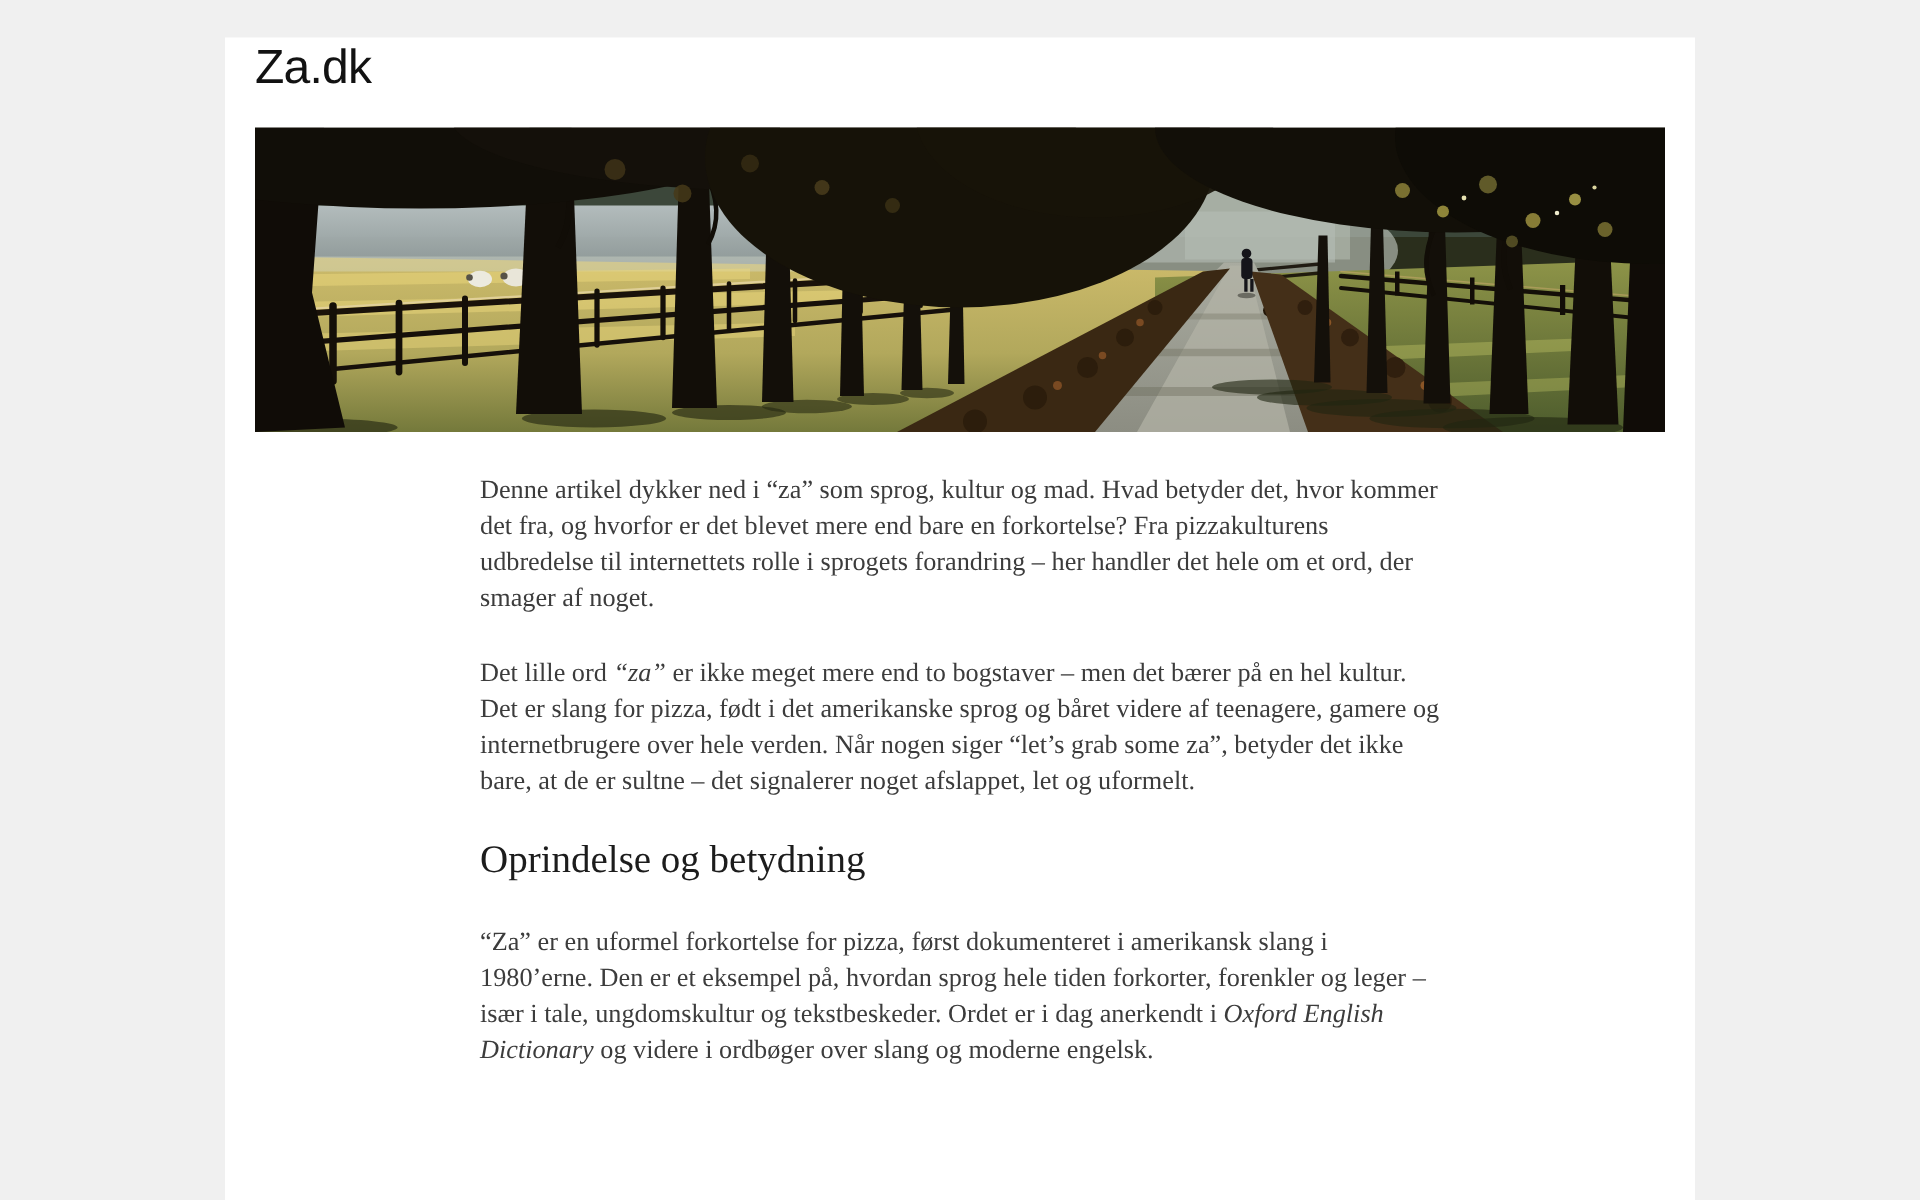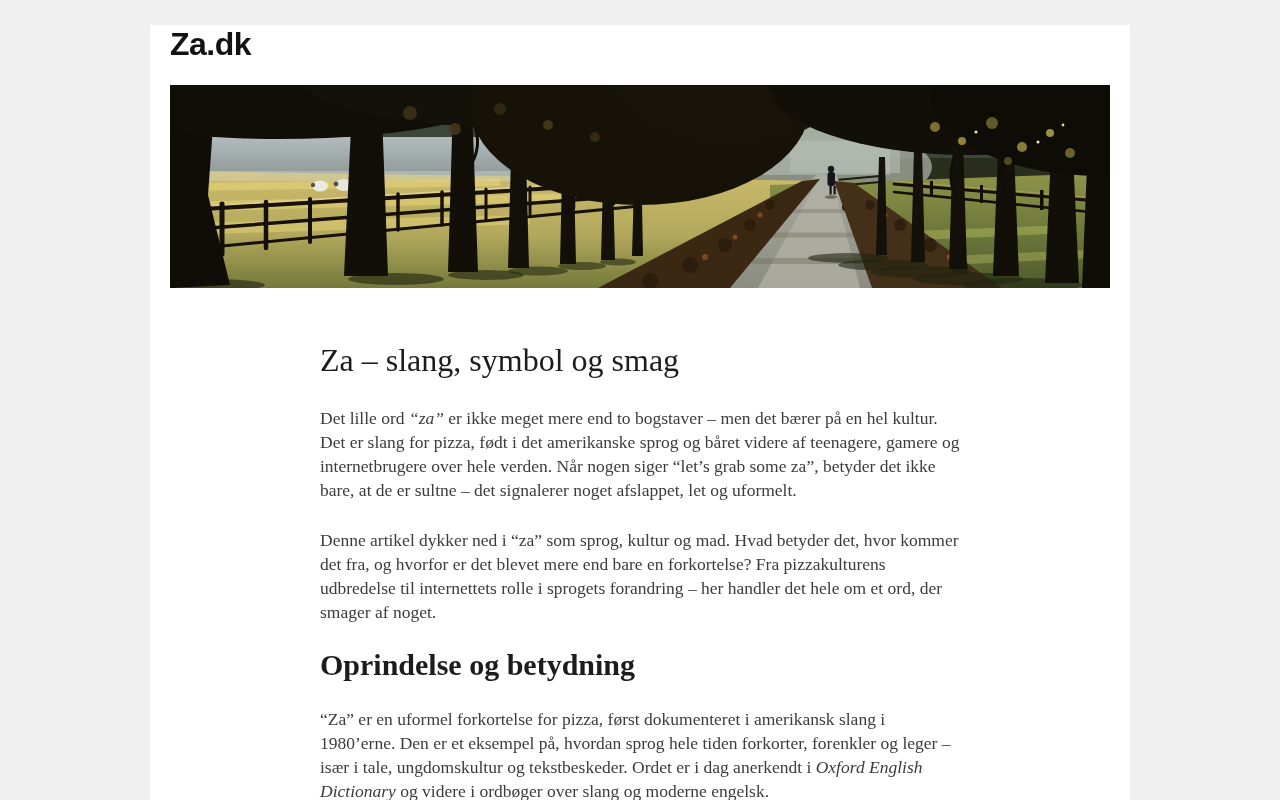--- a/index.html
+++ b/index.html
@@ -18,21 +18,21 @@
   .page{
     width:980px;
     margin:20px auto 0;
     background:var(--card-bg);
     min-height:780px;
   }
   .site-header{padding:0;}
   .site-title{
     margin:25px 20px 0;
     font-family:"Liberation Sans", sans-serif;
-    font-weight:700;
+    font-weight:400;
     font-size:32px;
     line-height:1.2;
     letter-spacing:-0.5px;
   }
   .site-title a{color:var(--site-title-color);text-decoration:none;cursor:pointer;}
   .banner{
     margin:22px 20px 0;
     width:940px;height:203px;
     overflow:hidden;
   }
@@ -44,22 +44,22 @@
   }
   .entry-title{
     margin:52px 0 0;
     font-size:32px;
     font-weight:400;
     line-height:40px;
     color:var(--heading-color);
   }
   .entry-subtitle{
     margin:24px 0 0;
-    font-size:30px;
-    font-weight:700;
+    font-size:26px;
+    font-weight:400;
     line-height:33px;
     color:var(--heading-color);
   }
   .article p{
     margin:26px 0 0;
     font-size:17.5px;
     line-height:24px;
     color:var(--body-color);
   }
   .article em{font-style:italic;}
@@ -248,21 +248,20 @@
           <circle cx="806" cy="47" r="1.6" fill="#e6e2b0"></circle>
           <circle cx="868" cy="57" r="1.5" fill="#efeccc"></circle>
           <circle cx="893" cy="40" r="1.4" fill="#dcd69e"></circle>
         </g>
       </svg>
     </div>
   </header>
 
   <main>
     <article class="article">
-      <h2 class="entry-title">Za – slang, symbol og smag</h2>
+      <p><span>Denne artikel dykker ned i “za” som sprog, kultur og mad. Hvad betyder det, hvor kommer det fra, og hvorfor er det blevet mere end bare en forkortelse? Fra pizzakulturens udbredelse til internettets rolle i sprogets forandring – her handler det hele om et ord, der smager af noget.</span></p>
       <p><span>Det lille ord </span><em>“za”</em><span> er ikke meget mere end to bogstaver – men det bærer på en hel kultur. Det er slang for pizza, født i det amerikanske sprog og båret videre af teenagere, gamere og internetbrugere over hele verden. Når nogen siger “let’s grab some za”, betyder det ikke bare, at de er sultne – det signalerer noget afslappet, let og uformelt.</span></p>
-      <p><span>Denne artikel dykker ned i “za” som sprog, kultur og mad. Hvad betyder det, hvor kommer det fra, og hvorfor er det blevet mere end bare en forkortelse? Fra pizzakulturens udbredelse til internettets rolle i sprogets forandring – her handler det hele om et ord, der smager af noget.</span></p>
       <h3 class="entry-subtitle">Oprindelse og betydning</h3>
       <p><span>“Za” er en uformel forkortelse for pizza, først dokumenteret i amerikansk slang i 1980’erne. Den er et eksempel på, hvordan sprog hele tiden forkorter, forenkler og leger – især i tale, ungdomskultur og tekstbeskeder. Ordet er i dag anerkendt i </span><em>Oxford English Dictionary</em><span> og videre i ordbøger over slang og moderne engelsk.</span></p>
     </article>
   </main>
 
 </div>
 
 </body></html>

